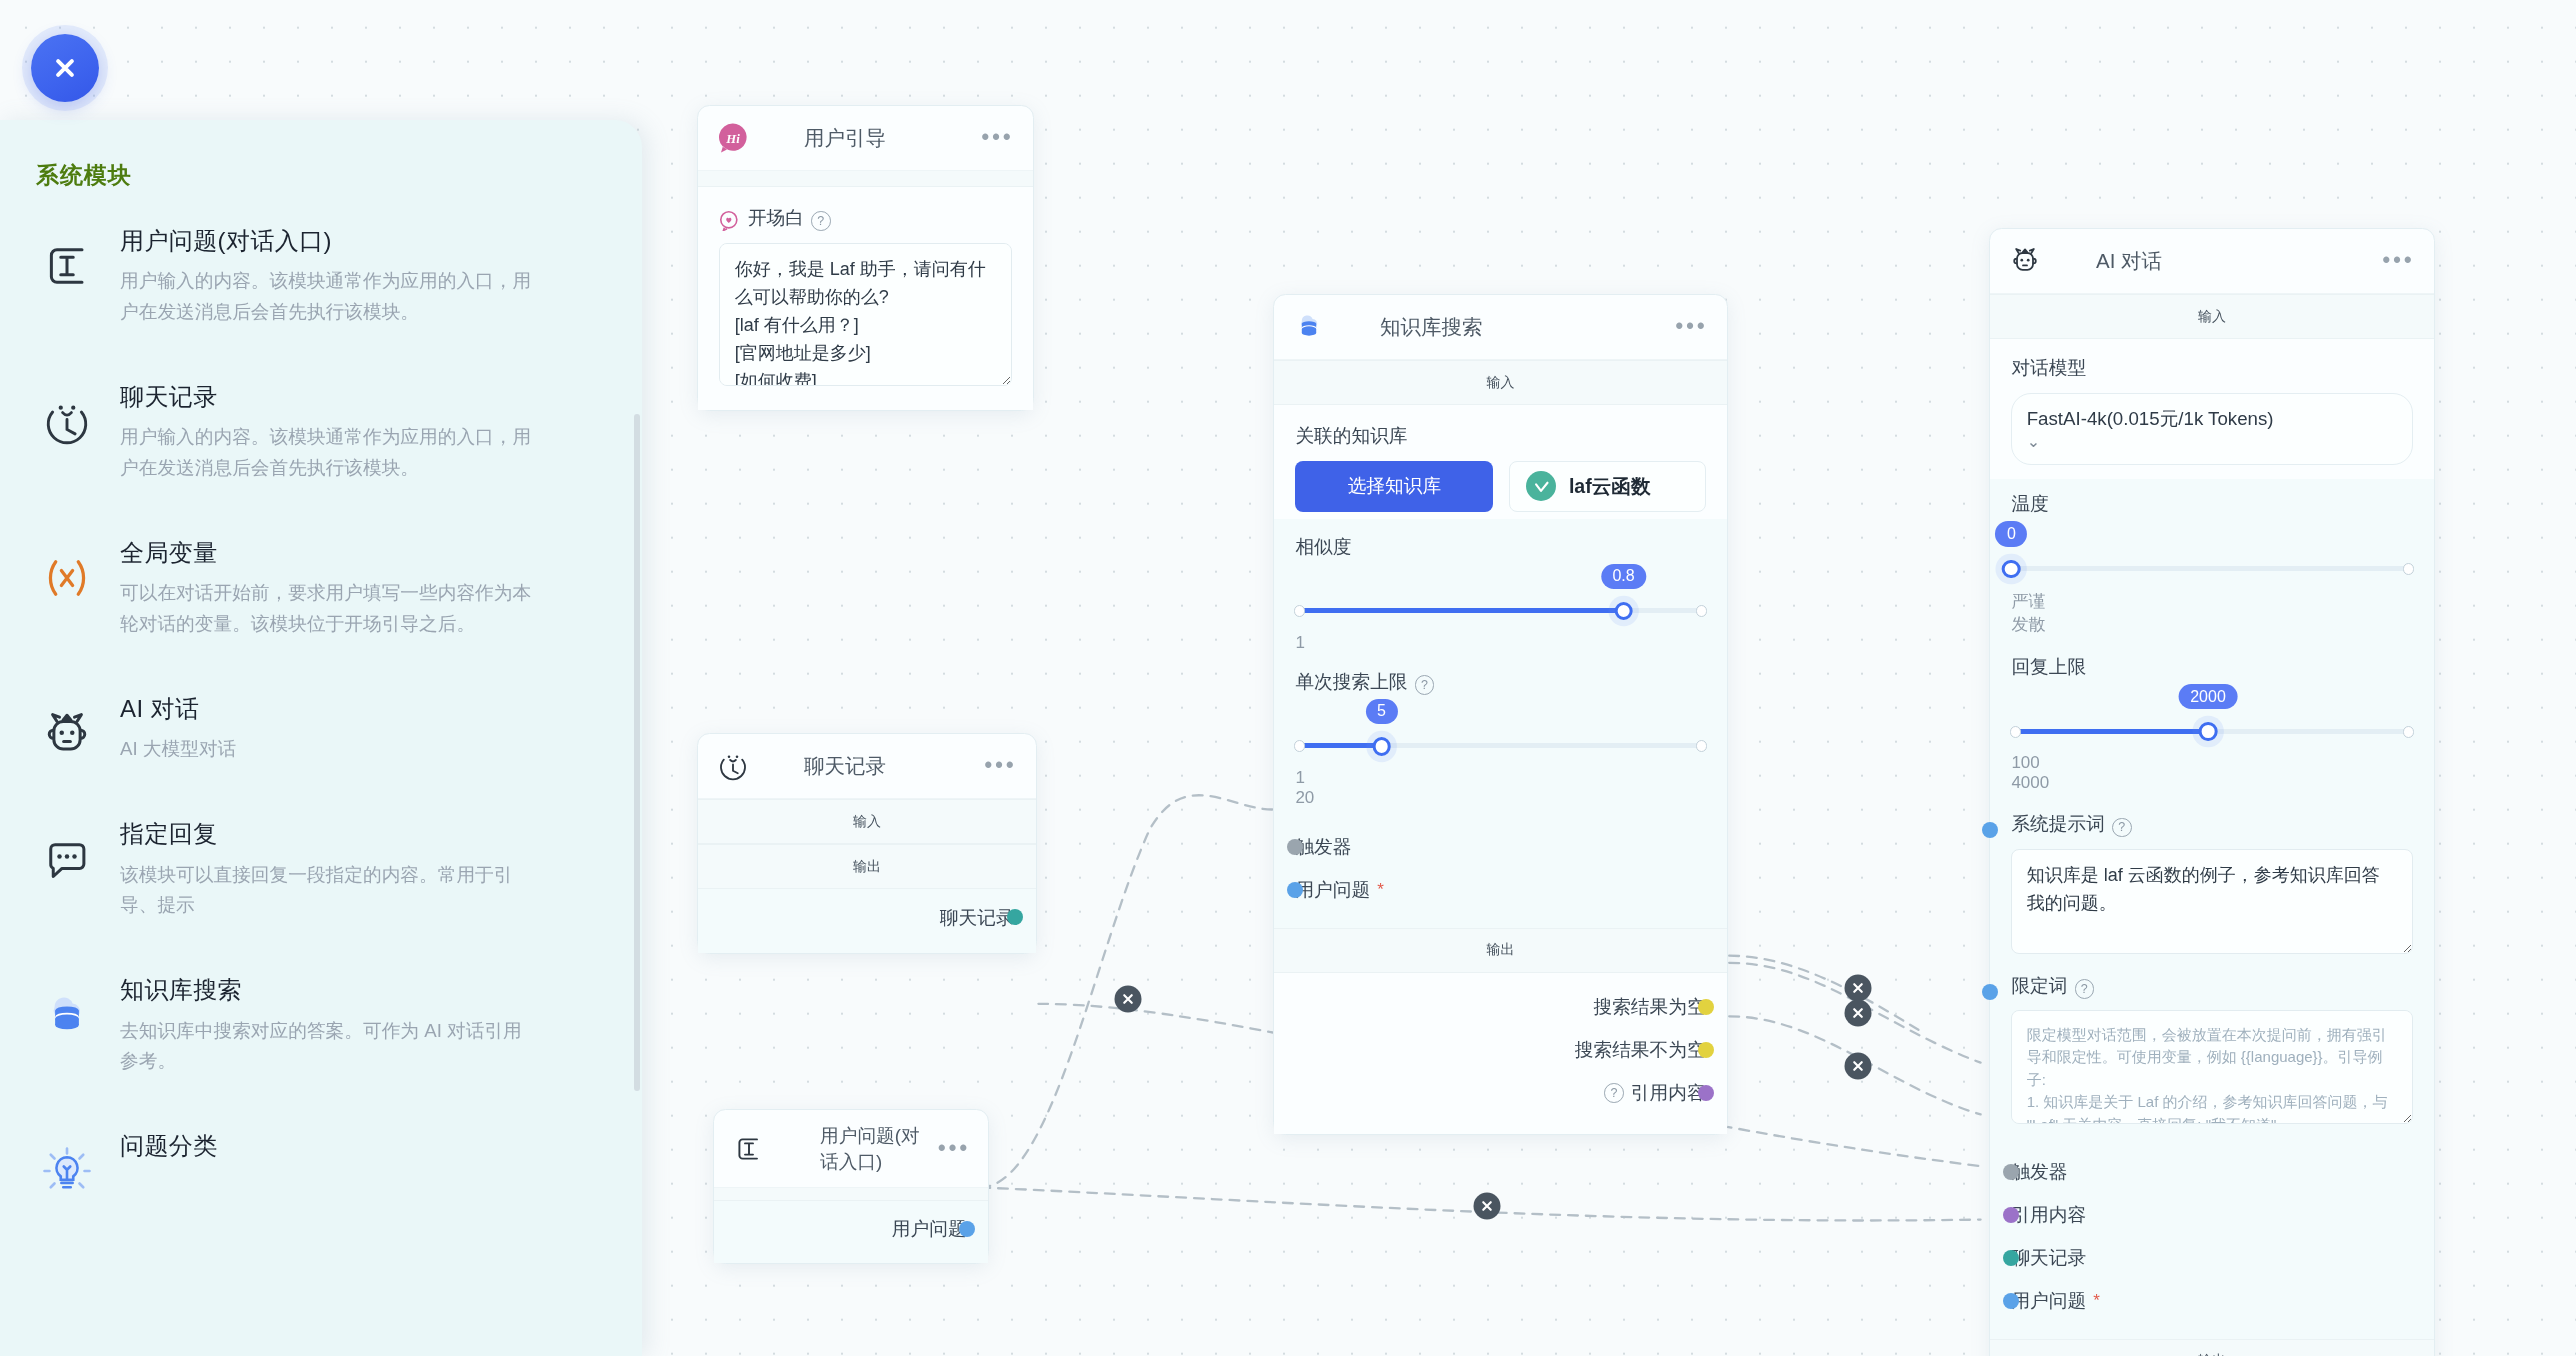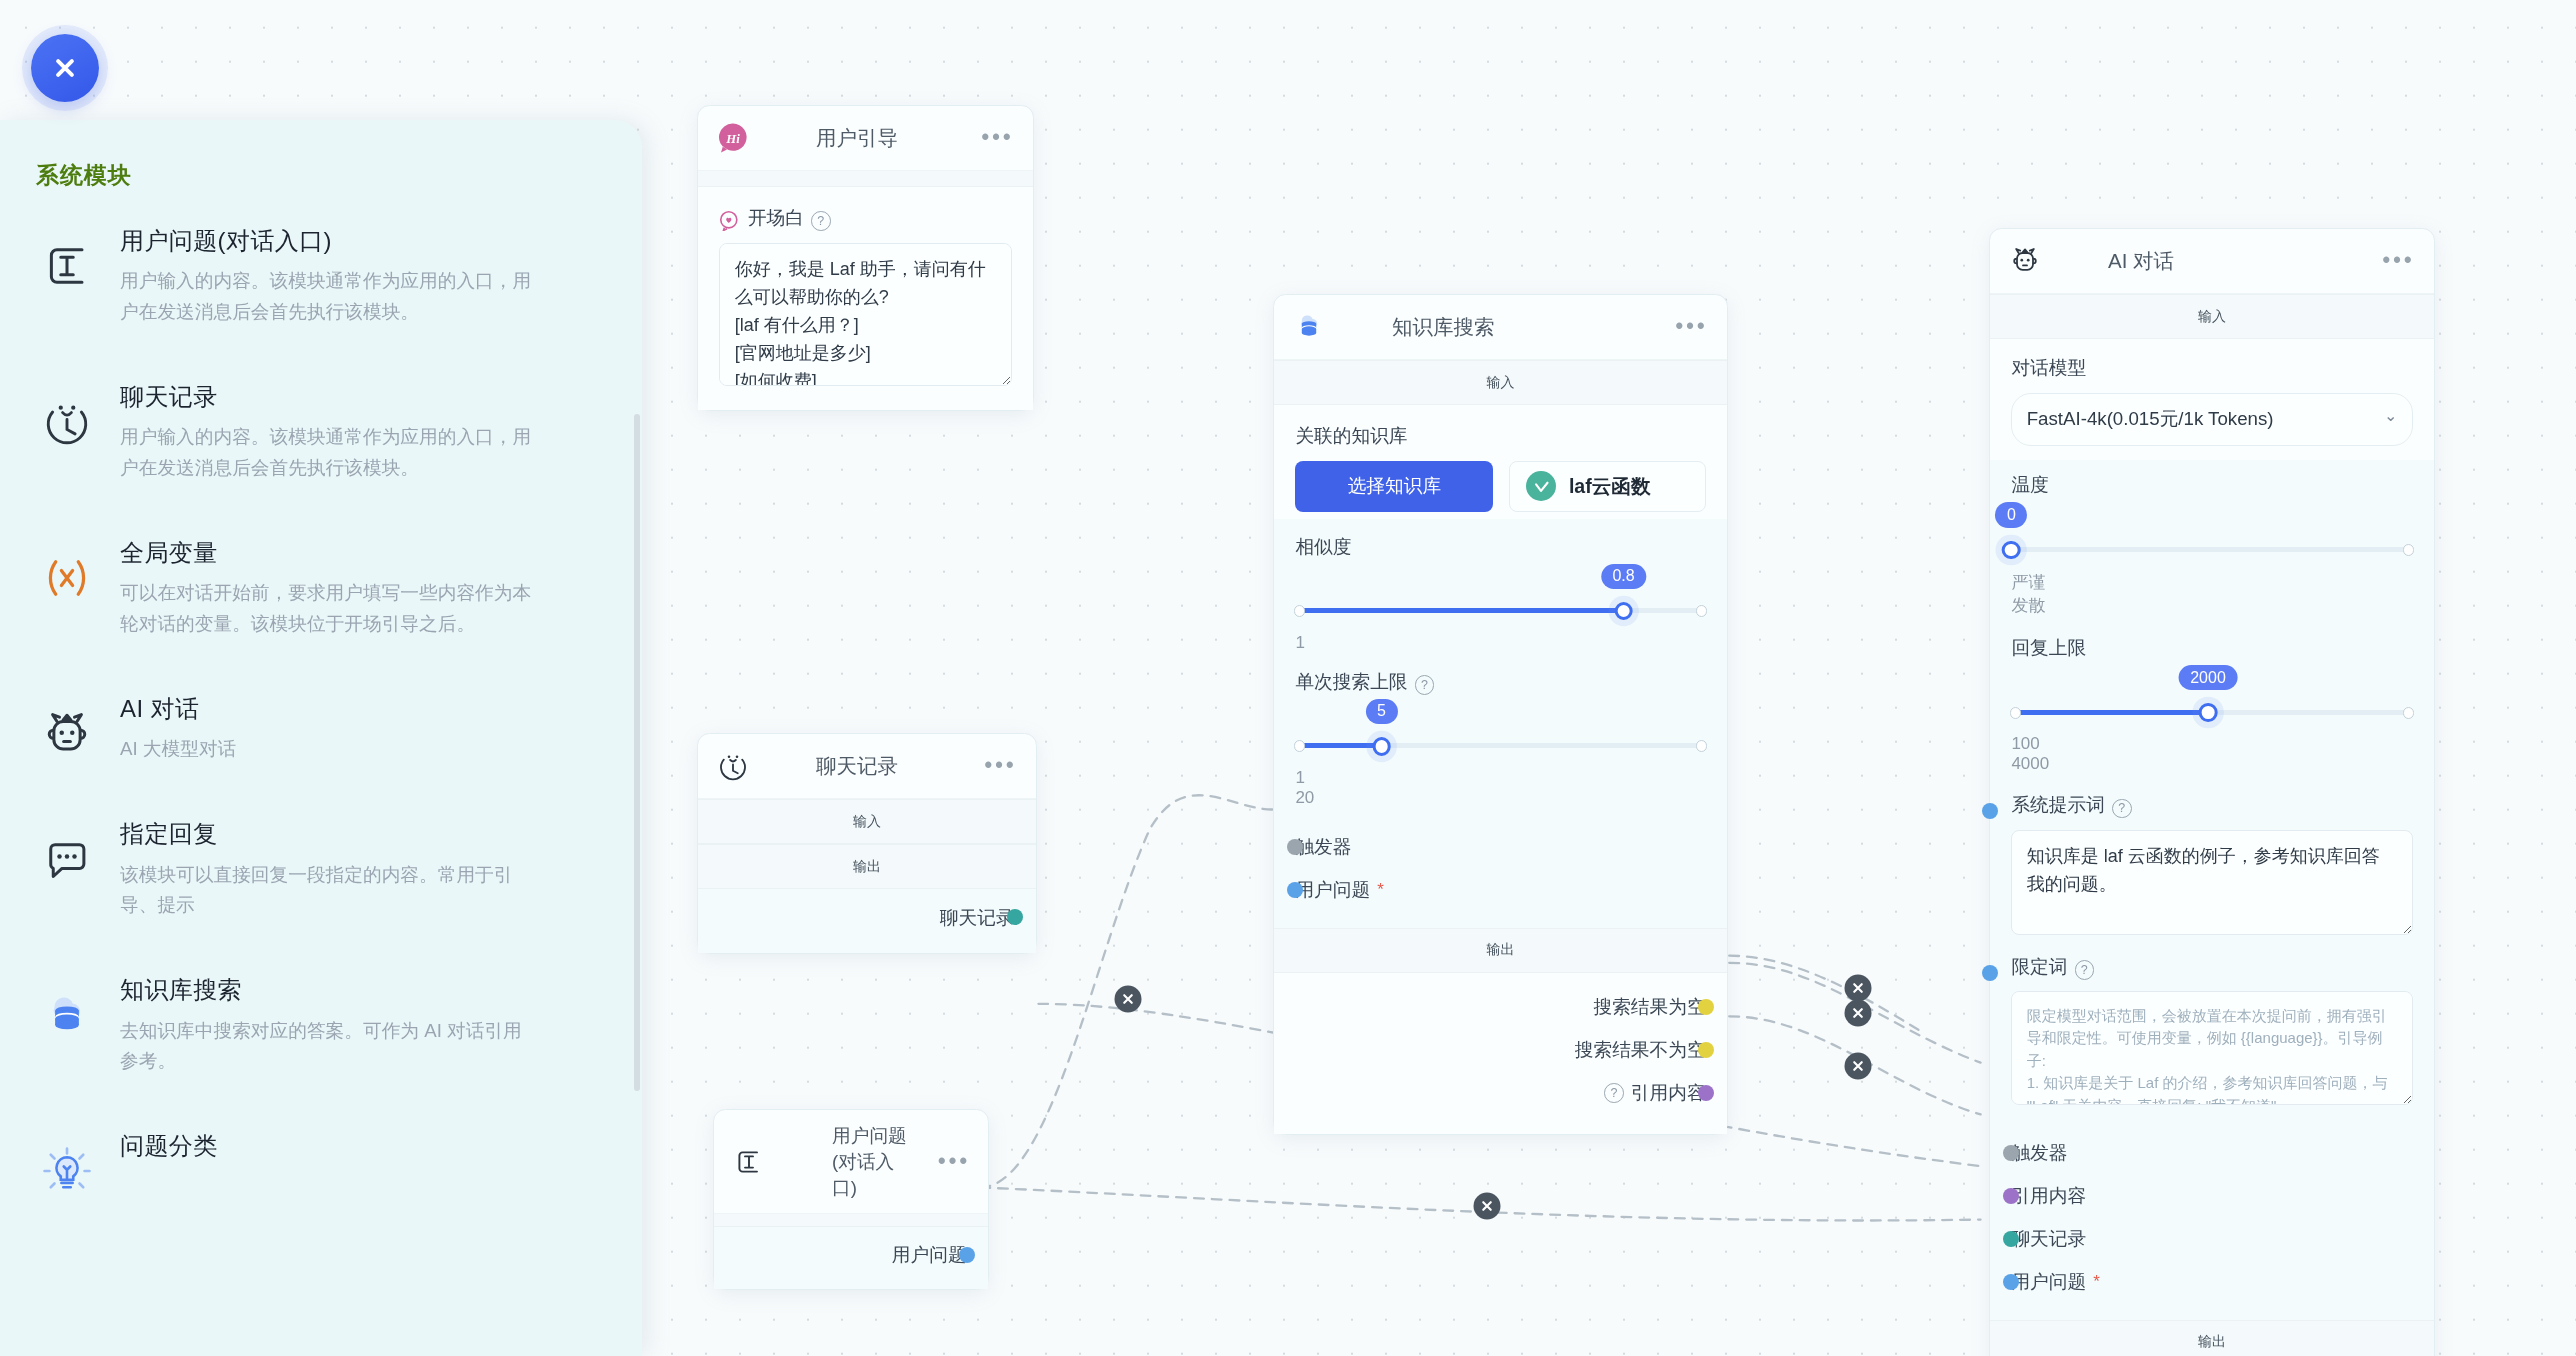--- a/index.html
+++ b/index.html
@@ -59,21 +59,21 @@
   .node {
     position:absolute;
     background:#fbfeff;
     border:0.9px solid #e3eef2;
     border-radius:12.5px;
     box-shadow:0 4.5px 19.6px rgba(120,150,170,.13);
     z-index:10;
     overflow:visible;
   }
   .node-head {
-    display:flex; align-items:center; gap:20px;
+    display:flex; align-items:center; gap:8px;
     padding:15px 19.6px 15px 18px;
     border-bottom:0.9px solid #eef5f7;
   }
   .node-head .title { font-size:20.5px; color:#4e5a66; flex:1;margin-left:46px; }
   .node-head .dots { color:#97a3ad; font-size:23px; letter-spacing:2.7px; line-height:.6; cursor:pointer; }
   .node-icon { width:34px; height:34px; display:flex; align-items:center; justify-content:center; }
   .node-icon svg { width:32px; height:32px; }
 
   .section-bar {
     text-align:center; font-size:14px; color:#46525e;
@@ -134,21 +134,21 @@
   .chip {
     border:0.9px solid #e4eef2; border-radius:8px; background:#fcffff;
     display:flex; align-items:center; gap:12.5px; padding:9.8px 16px; flex:1; cursor:pointer;
   }
   .chip .avatar{width:30px;height:30px;border-radius:50%;background:#4ab39c;display:flex;align-items:center;justify-content:center;}
   .chip .nm { font-size:19.6px; font-weight:bold; color:#1f2a35; }
 
   
   .select {
     width:100%; border:0.9px solid #e4eef2; border-radius:20px; background:#fcffff;
-    padding:12.5px 14.3px; font-size:18.7px; color:#2f3b47; display:flex; align-items:flex-start; cursor:pointer;
+    padding:12.5px 14.3px; font-size:18.7px; color:#2f3b47; display:flex; align-items:flex-start; cursor:pointer;flex-direction:column;
   }
   .select .val { flex:1; }
   .select .chev { color:#7e8b97; font-size:16px; }
 
   
   .stepper { width:100%; border:0.9px solid #e4eef2; border-radius:8px; background:#fcffff;
              padding:10.7px 14.3px; font-size:19.6px; color:#2f3b47; display:flex; align-items:center; }
   .stepper .v { flex:1; }
   .stepper .arrows { display:flex; flex-direction:column; gap:2.7px; color:#3c4854; font-size:13.4px; line-height:.9; cursor:pointer;}
 

